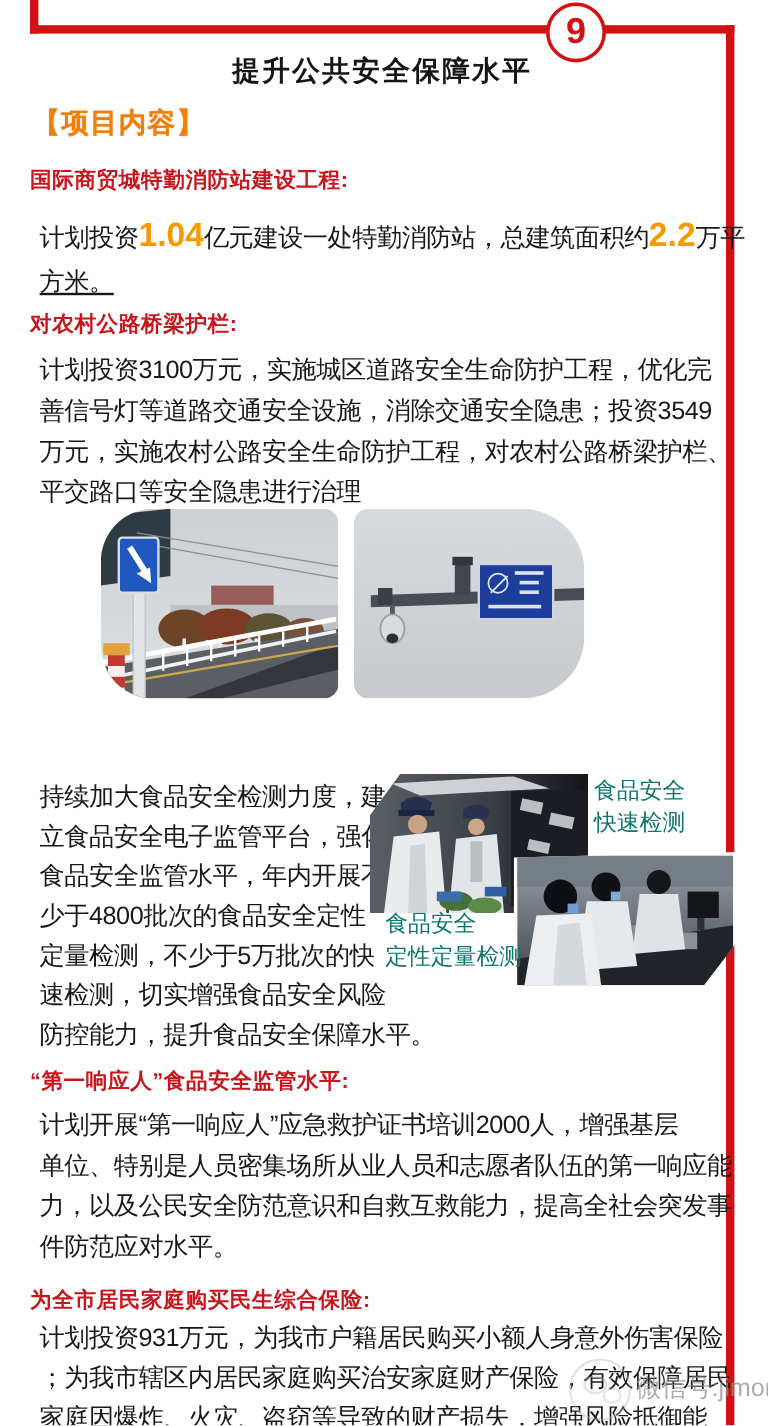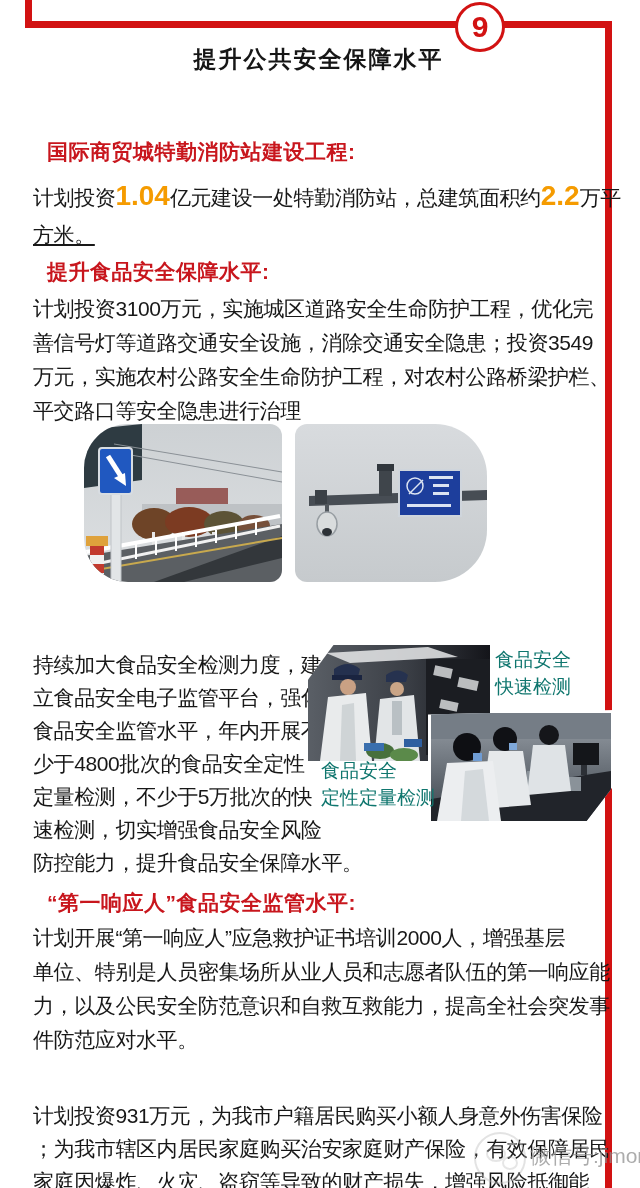--- a/index.html
+++ b/index.html
@@ -23,22 +23,22 @@
   .title{
     position:absolute;left:25px;top:44px;width:587px;text-align:center;
     font-size:23px;font-weight:bold;color:#161616;letter-spacing:2px;
   }
   .section-label{
     position:absolute;left:27px;top:87px;
     font-size:23px;font-weight:bold;color:#ee8200;
     text-shadow:0 0 1px rgba(205,60,0,.55);letter-spacing:1px;
   }
   .h-red{
-    position:absolute;left:47px;
-    font-size:21px;font-weight:bold;color:#c8161d;letter-spacing:.5px;
+    position:absolute;left:25px;
+    font-size:18px;font-weight:bold;color:#c8161d;letter-spacing:.5px;
   }
   .body-text{
     position:absolute;left:33px;width:582px;
     font-size:21px;line-height:34px;color:#181818;
     letter-spacing:-0.4px;white-space:pre-line;
   }
   .s1-line{position:absolute;left:33px;white-space:nowrap;font-size:21px;color:#181818;letter-spacing:-0.4px;margin-top:8px;}
   .big-num{font-size:28px;font-weight:bold;color:#f59b00;letter-spacing:0;}
   
   .photo{position:absolute;overflow:hidden;}
@@ -81,28 +81,29 @@
 <div class="page">
 
   <div class="frame-left-seg"></div>
   <div class="frame-top"></div>
   <div class="frame-right"></div>
   <div class="badge">
     <span>9</span>
   </div>
 
   <div class="title">提升公共安全保障水平</div>
+  <div class="section-label">【项目内容】</div>
 
   <div class="h-red" style="top:138px;">国际商贸城特勤消防站建设工程:</div>
   <div class="s1-line" style="top:172px;">
     <span>计划投资</span><span class="big-num">1.04</span><span>亿元建设一处特勤消防站，总建筑面积约</span><span class="big-num">2.2</span><span>万平</span>
   </div>
   <div class="s1-line" style="top:213px;text-decoration:underline;">方米。</div>
 
-  <div class="h-red" style="top:258px;">提升食品安全保障水平:</div>
+  <div class="h-red" style="top:258px;">对农村公路桥梁护栏:</div>
   <div class="body-text" style="top:292px;">计划投资3100万元，实施城区道路安全生命防护工程，优化完
 善信号灯等道路交通安全设施，消除交通安全隐患；投资3549
 万元，实施农村公路安全生命防护工程，对农村公路桥梁护栏、
 平交路口等安全隐患进行治理</div>
 
   <div class="photo road-photo">
     <svg viewBox="0 0 198 158" preserveAspectRatio="none">
       <defs>
         <linearGradient id="sky1" x1="0" y1="0" x2="0" y2="1">
           <stop offset="0" stop-color="#cdd1d4"></stop>
@@ -262,20 +263,21 @@
   </div>
   <div class="photo-label label-quant">食品安全
 定性定量检测</div>
 
   <div class="h-red" style="top:889px;">“第一响应人”食品安全监管水平:</div>
   <div class="body-text" style="top:921px;">计划开展“第一响应人”应急救护证书培训2000人，增强基层
 单位、特别是人员密集场所从业人员和志愿者队伍的第一响应能
 力，以及公民安全防范意识和自救互救能力，提高全社会突发事
 件防范应对水平。</div>
 
+  <div class="h-red" style="top:1071px;">为全市居民家庭购买民生综合保险:</div>
   <div class="body-text" style="top:1099px;line-height:33px;">计划投资931万元，为我市户籍居民购买小额人身意外伤害保险
 ；为我市辖区内居民家庭购买治安家庭财产保险，有效保障居民
 家庭因爆炸、火灾、盗窃等导致的财产损失，增强风险抵御能力。</div>
 
   <div class="watermark">
     <div class="wm-logo"></div>
     <div class="wm-text">微信号:jimonet</div>
   </div>
 
 </div>

